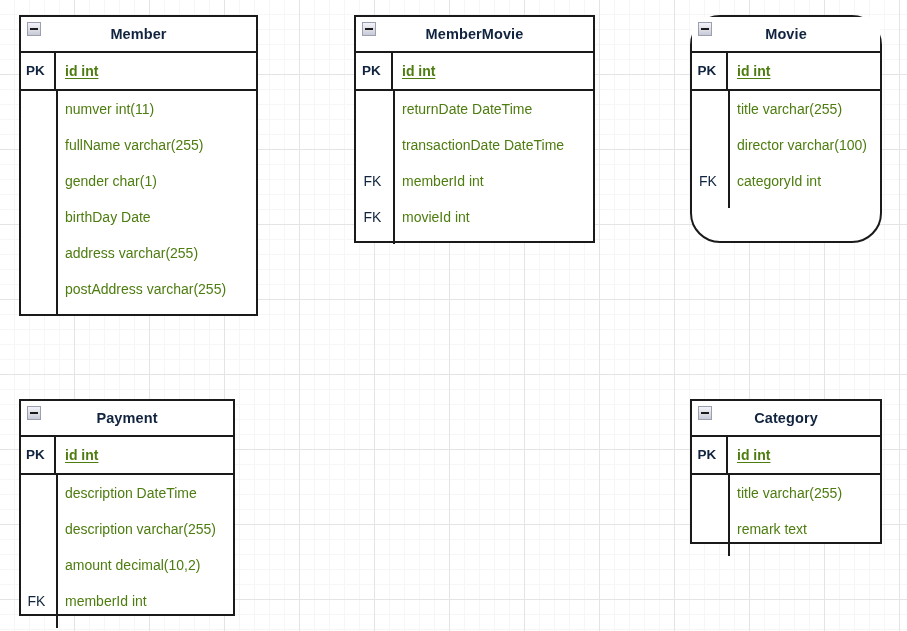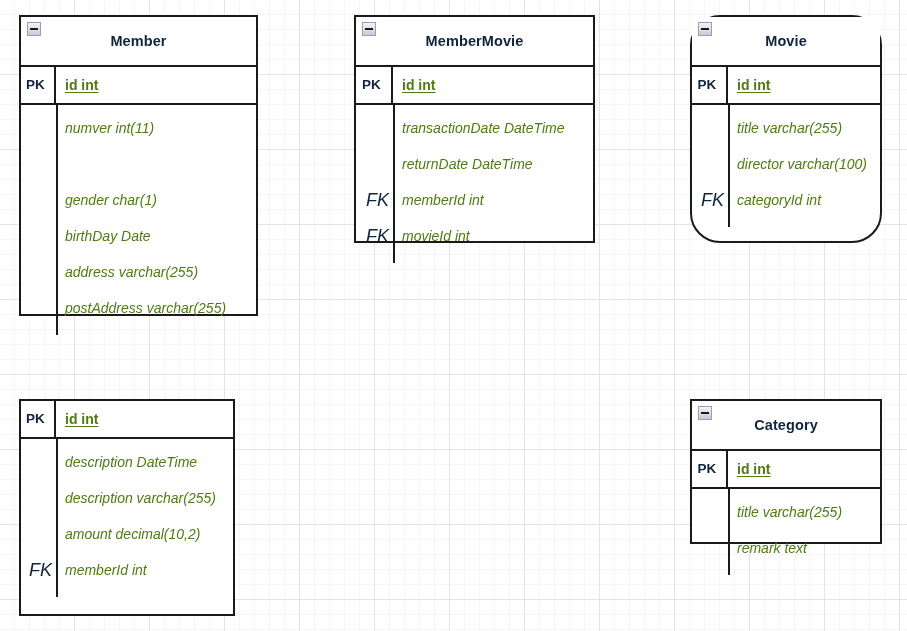--- a/index.html
+++ b/index.html
@@ -42,21 +42,21 @@
   
   .entity {
     position: absolute;
     background: #ffffff;
     border: 2px solid #1a1a1a;
     box-sizing: border-box;
   }
 
   .entity-header {
     position: relative;
-    height: 50px;
+    height: 36px;
     box-sizing: border-box;
     border-bottom: 2px solid #1a1a1a;
     display: flex;
     align-items: center;
     justify-content: center;
     background: #ffffff;
   }
 
   .entity-title {
     font-size: 14.5px;
@@ -128,40 +128,37 @@
     font-size: 14px;
     font-weight: bold;
     text-decoration: underline;
     text-underline-offset: 2px;
   }
 
   
   .entity-attrs {
     position: relative;
     box-sizing: border-box;
-    padding-top: 5px;
     padding-bottom: 9px;
-    font-style: italic;
   }
   .entity-attrs::before {
     content: "";
     position: absolute;
     top: 0;
     bottom: 0;
     width: 2px;
     background: #1a1a1a;
   }
 
   .attrrow { height: 36px; }
   .attrrow .keycol {
-    font-size: 18px;
+    font-size: 14px;
     font-weight: normal;
     height: 36px;
     line-height: 36px;
-    text-align: right;
   }
   .attrrow .namecol {
     font-size: 14px;
     font-weight: normal;
   }
 </style>
 <style>#ent0-attrs::before{left:35px;}</style><style>#ent1-attrs::before{left:37px;}</style><style>#ent2-attrs::before{left:36px;}</style><style>#ent3-attrs::before{left:35px;}</style><style>#ent4-attrs::before{left:36px;}</style></head>
 <body>
 
 <div id="canvas"></div>
@@ -178,20 +175,21 @@
           <div class="namecol">id int</div>
         </div>
       </div>
       <div class="entity-attrs" id="ent0-attrs">
         <div class="erow attrrow">
           <div class="keycol" style="width: 35px; flex-basis: 35px;"></div>
           <div class="namecol">numver int(11)</div>
         </div>
         <div class="erow attrrow">
           <div class="keycol" style="width: 35px; flex-basis: 35px;"></div>
+          <div class="namecol">fullName varchar(255)</div>
         </div>
         <div class="erow attrrow">
           <div class="keycol" style="width: 35px; flex-basis: 35px;"></div>
           <div class="namecol">gender char(1)</div>
         </div>
         <div class="erow attrrow">
           <div class="keycol" style="width: 35px; flex-basis: 35px;"></div>
           <div class="namecol">birthDay Date</div>
         </div>
         <div class="erow attrrow">
@@ -209,29 +207,29 @@
         <span class="collapse-icon"></span>
         <span class="entity-title">MemberMovie</span>
       </div>
       <div class="entity-keyblock">
         <div class="erow keyrow">
           <div class="keycol" style="width: 37px; flex-basis: 37px;">PK</div>
           <div class="namecol">id int</div>
         </div>
       </div>
       <div class="entity-attrs" id="ent1-attrs">
+        <div class="erow attrrow">
+          <div class="keycol" style="width: 37px; flex-basis: 37px;"></div>
+          <div class="namecol">returnDate DateTime</div>
+        </div>
         <div class="erow attrrow">
           <div class="keycol" style="width: 37px; flex-basis: 37px;"></div>
           <div class="namecol">transactionDate DateTime</div>
         </div>
         <div class="erow attrrow">
-          <div class="keycol" style="width: 37px; flex-basis: 37px;"></div>
-          <div class="namecol">returnDate DateTime</div>
-        </div>
-        <div class="erow attrrow">
           <div class="keycol" style="width: 37px; flex-basis: 37px;">FK</div>
           <div class="namecol">memberId int</div>
         </div>
         <div class="erow attrrow">
           <div class="keycol" style="width: 37px; flex-basis: 37px;">FK</div>
           <div class="namecol">movieId int</div>
         </div>
       </div>
     </div>
     <div class="entity" style="left: 690px; top: 15px; width: 192px; height: 228px; border-radius: 30px;">
@@ -254,20 +252,24 @@
           <div class="keycol" style="width: 36px; flex-basis: 36px;"></div>
           <div class="namecol">director varchar(100)</div>
         </div>
         <div class="erow attrrow">
           <div class="keycol" style="width: 36px; flex-basis: 36px;">FK</div>
           <div class="namecol">categoryId int</div>
         </div>
       </div>
     </div>
     <div class="entity" style="left: 19px; top: 399px; width: 216px; height: 217px;">
+      <div class="entity-header">
+        <span class="collapse-icon"></span>
+        <span class="entity-title">Payment</span>
+      </div>
       <div class="entity-keyblock">
         <div class="erow keyrow">
           <div class="keycol" style="width: 35px; flex-basis: 35px;">PK</div>
           <div class="namecol">id int</div>
         </div>
       </div>
       <div class="entity-attrs" id="ent3-attrs">
         <div class="erow attrrow">
           <div class="keycol" style="width: 35px; flex-basis: 35px;"></div>
           <div class="namecol">description DateTime</div>

